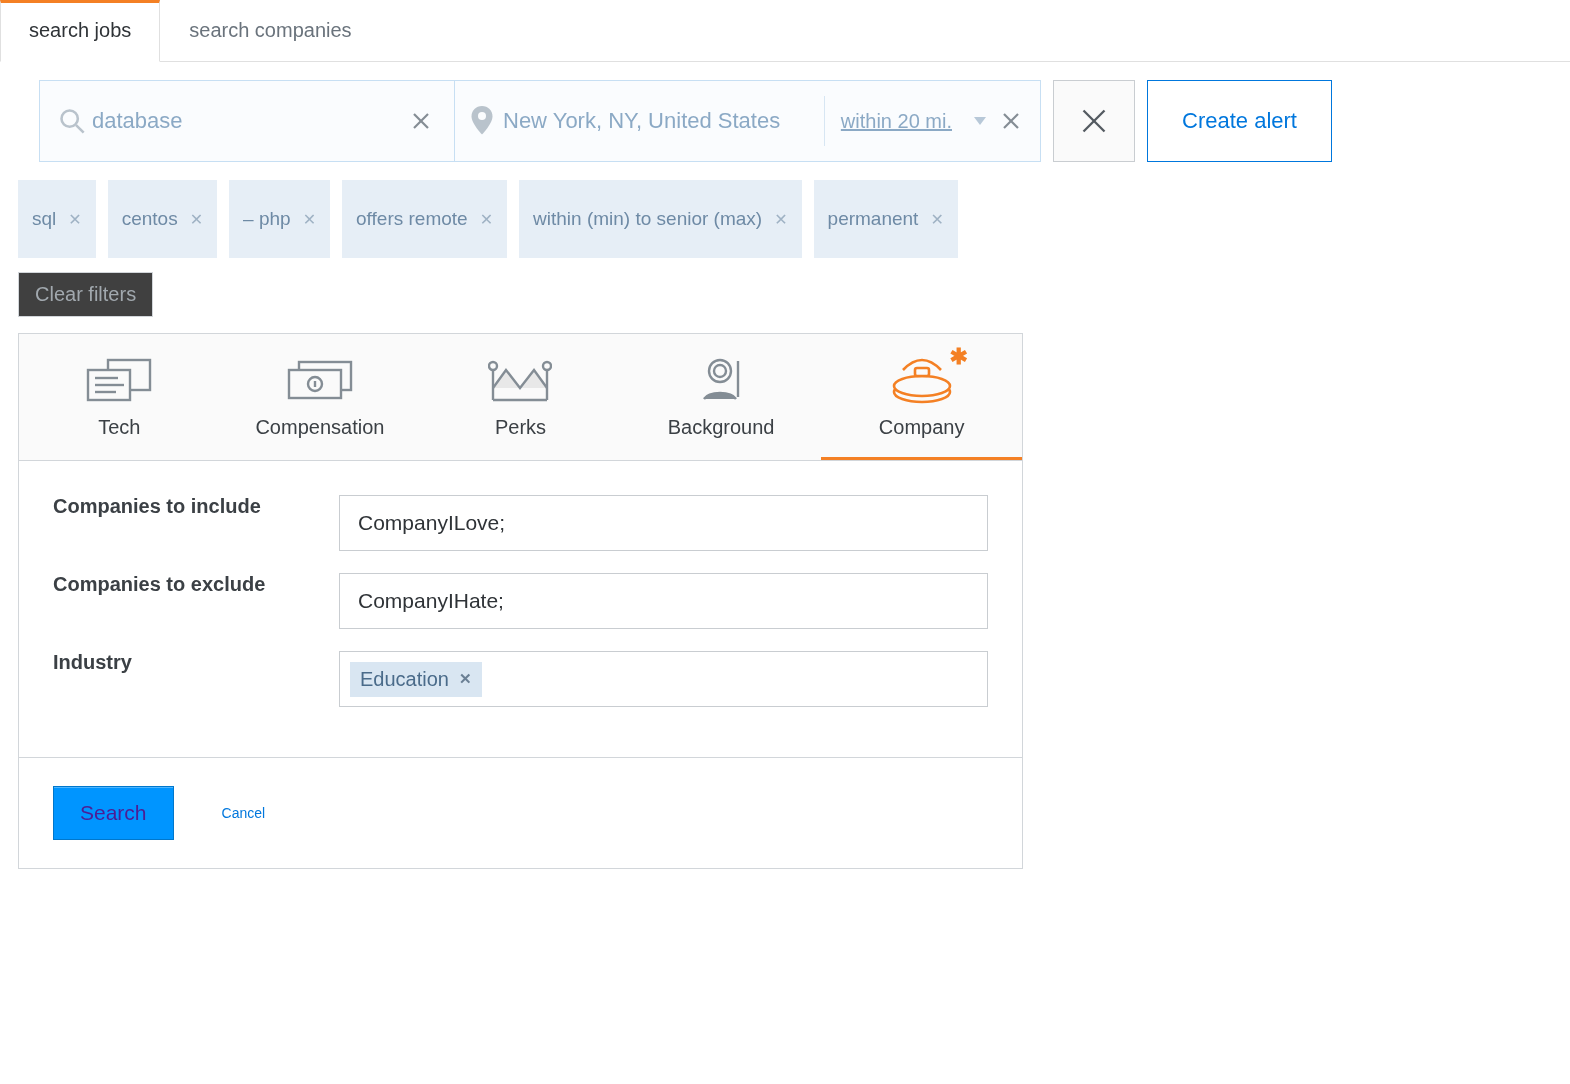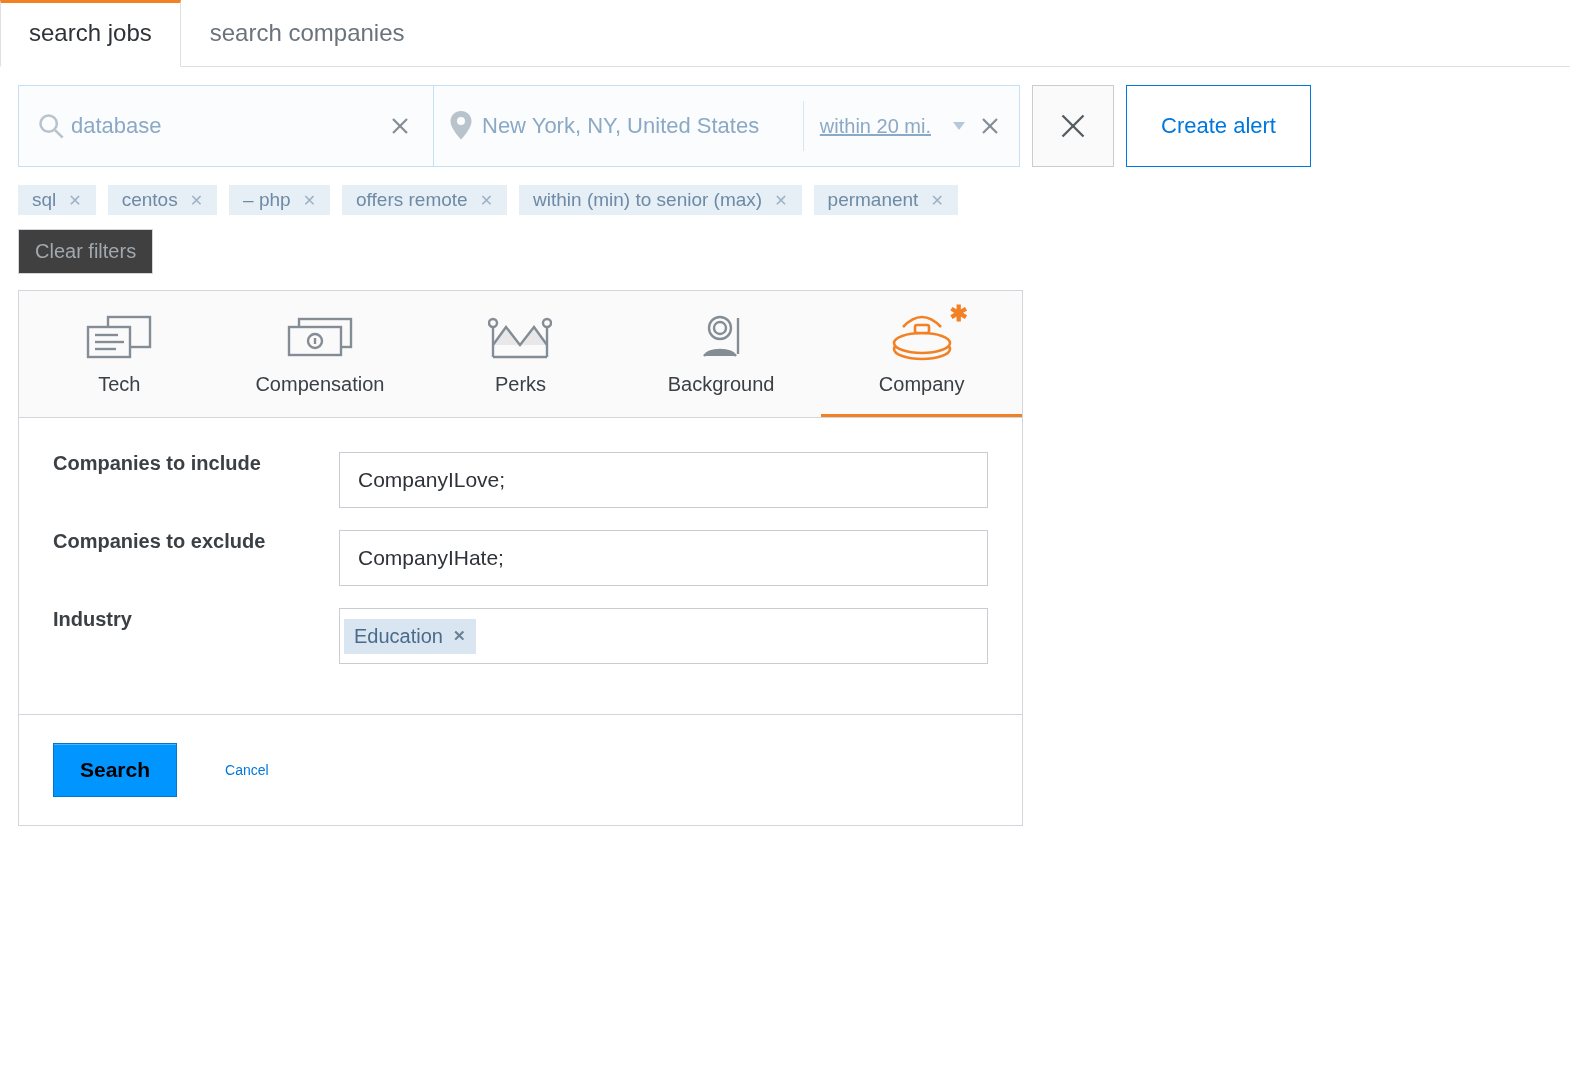--- a/index.html
+++ b/index.html
@@ -13,21 +13,21 @@
   .tabs {
     display: flex;
     border-bottom: 1px solid #e0e0e0;
   }
   .tab {
     padding: 18px 28px 18px 28px;
     color: #6a737c;
     cursor: pointer;
     border: 1px solid transparent;
     background: transparent;
-    font-size: 24px;
+    font-size: 20px;
   }
   .tab.active {
     color: #2f3337;
     border: 1px solid #e0e0e0;
     border-top: 3px solid #f48024;
     border-bottom-color: #fff;
     background: #fff;
     margin-bottom: -1px;
     padding-top: 16px;
   }
@@ -37,20 +37,21 @@
     padding: 18px 18px 0 18px;
     align-items: stretch;
   }
   .search-box {
     display: flex;
     align-items: center;
     border: 1px solid #c7dff3;
     background: #fafcfe;
     height: 82px;
     flex: 0 0 1002px;
+    margin-left: 21px;
   }
   .search-left, .search-right { display: flex; align-items: center; position: relative; }
   .search-left { flex: 0 0 415px; border-right: 1px solid #c7dff3; padding: 0 18px; height:100%; }
   .search-right { flex: 1; padding: 0 14px; height:100%; }
   .input-icon { flex: 0 0 34px; color: #b9c3cc; }
   .search-input {
     flex: 1;
     border: none; outline: none;
     font-size: 22px;
     background: transparent;
@@ -96,21 +97,21 @@
   }
   .chips-row {
     display:flex;
     gap: 12px;
     padding: 18px 18px 0 18px;
     flex-wrap:wrap;
   }
   .chip {
     background:#e6eef6;
     color:#6e8aa5;
-    padding: 4px 14px;
+    padding: 28px 14px;
     display:flex;
     align-items:center;
     gap:12px;
     font-size:19px;
     cursor:pointer;
   }
   .chip-x { color:#9fb2c4; font-size:16px; }
   .clear-filters {
     margin: 14px 18px 0 18px;
     border:1px solid #d2d6da;
@@ -155,47 +156,46 @@
     height:56px;
     padding:0 18px;
     font-size:21px;
     color:#2f3337;
     outline:none;
   }
   .tag-input-wrap {
     flex:1;
     border:1px solid #c9cdd1;
     min-height:56px;
-    padding:8px 4px;
+    padding:8px 10px;
     display:flex;
     align-items:center;
     gap:8px;
   }
   .tag {
     background:#d9e6f2;
     color:#4a6b8a;
     padding:6px 10px;
     display:flex;align-items:center;gap:10px;
     font-size:20px;
   }
   .tag-x { color:#6a7f94; font-size:15px; font-weight:bold; cursor:pointer; }
   .panel-footer {
     border-top:1px solid #d2d6da;
     padding: 28px 34px;
     display:flex;align-items:center;gap:48px;
   }
   .search-btn {
     background:#0095ff;
-    color:#000000;
+    color:#4c1d95;
     border:1px solid #0077cc;
     padding: 14px 26px;
     font-size:21px;
     cursor:pointer;
     box-shadow: inset 0 1px 0 rgba(255,255,255,.3);
-    font-weight: bold;
   }
   .cancel-link { color:#0077dd; font-size:14px; cursor:pointer; }
   svg { display:block; }
 </style>
 </head>
 <body>
 
 
 
 

